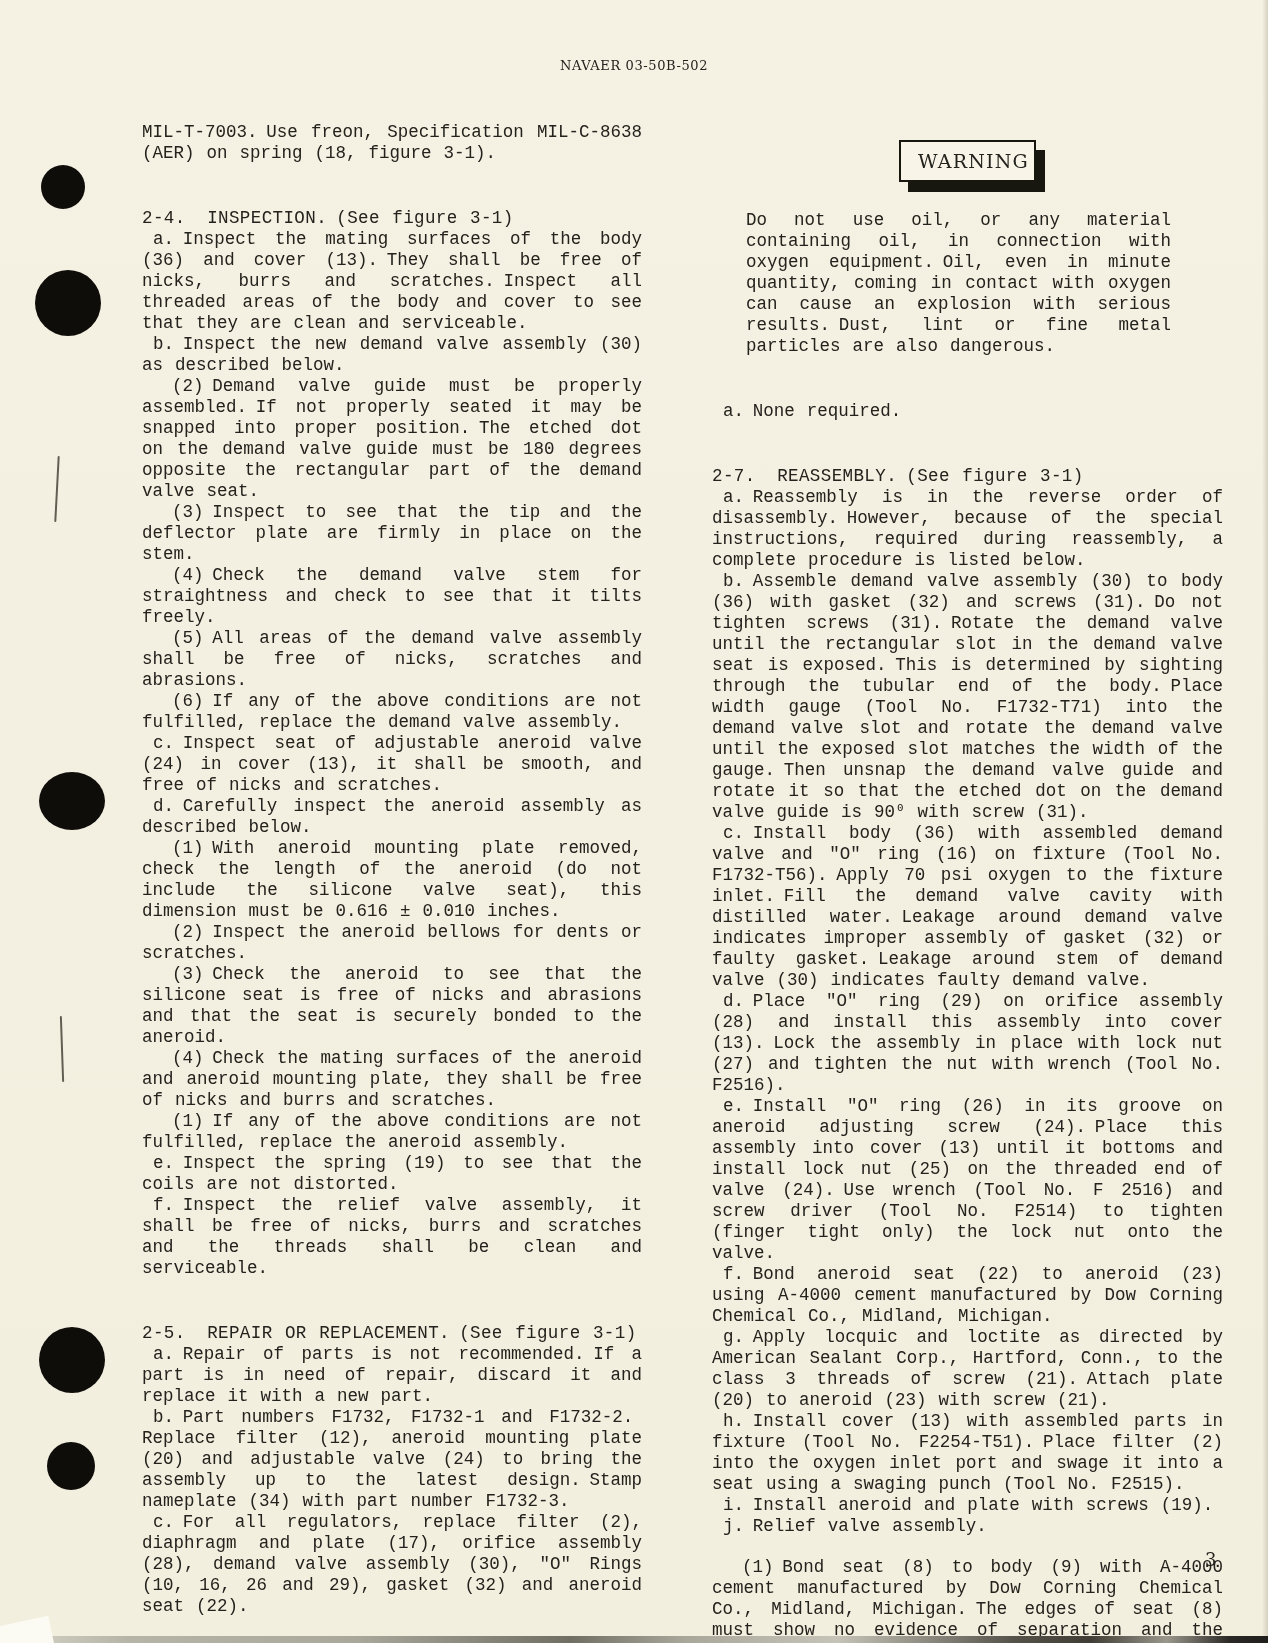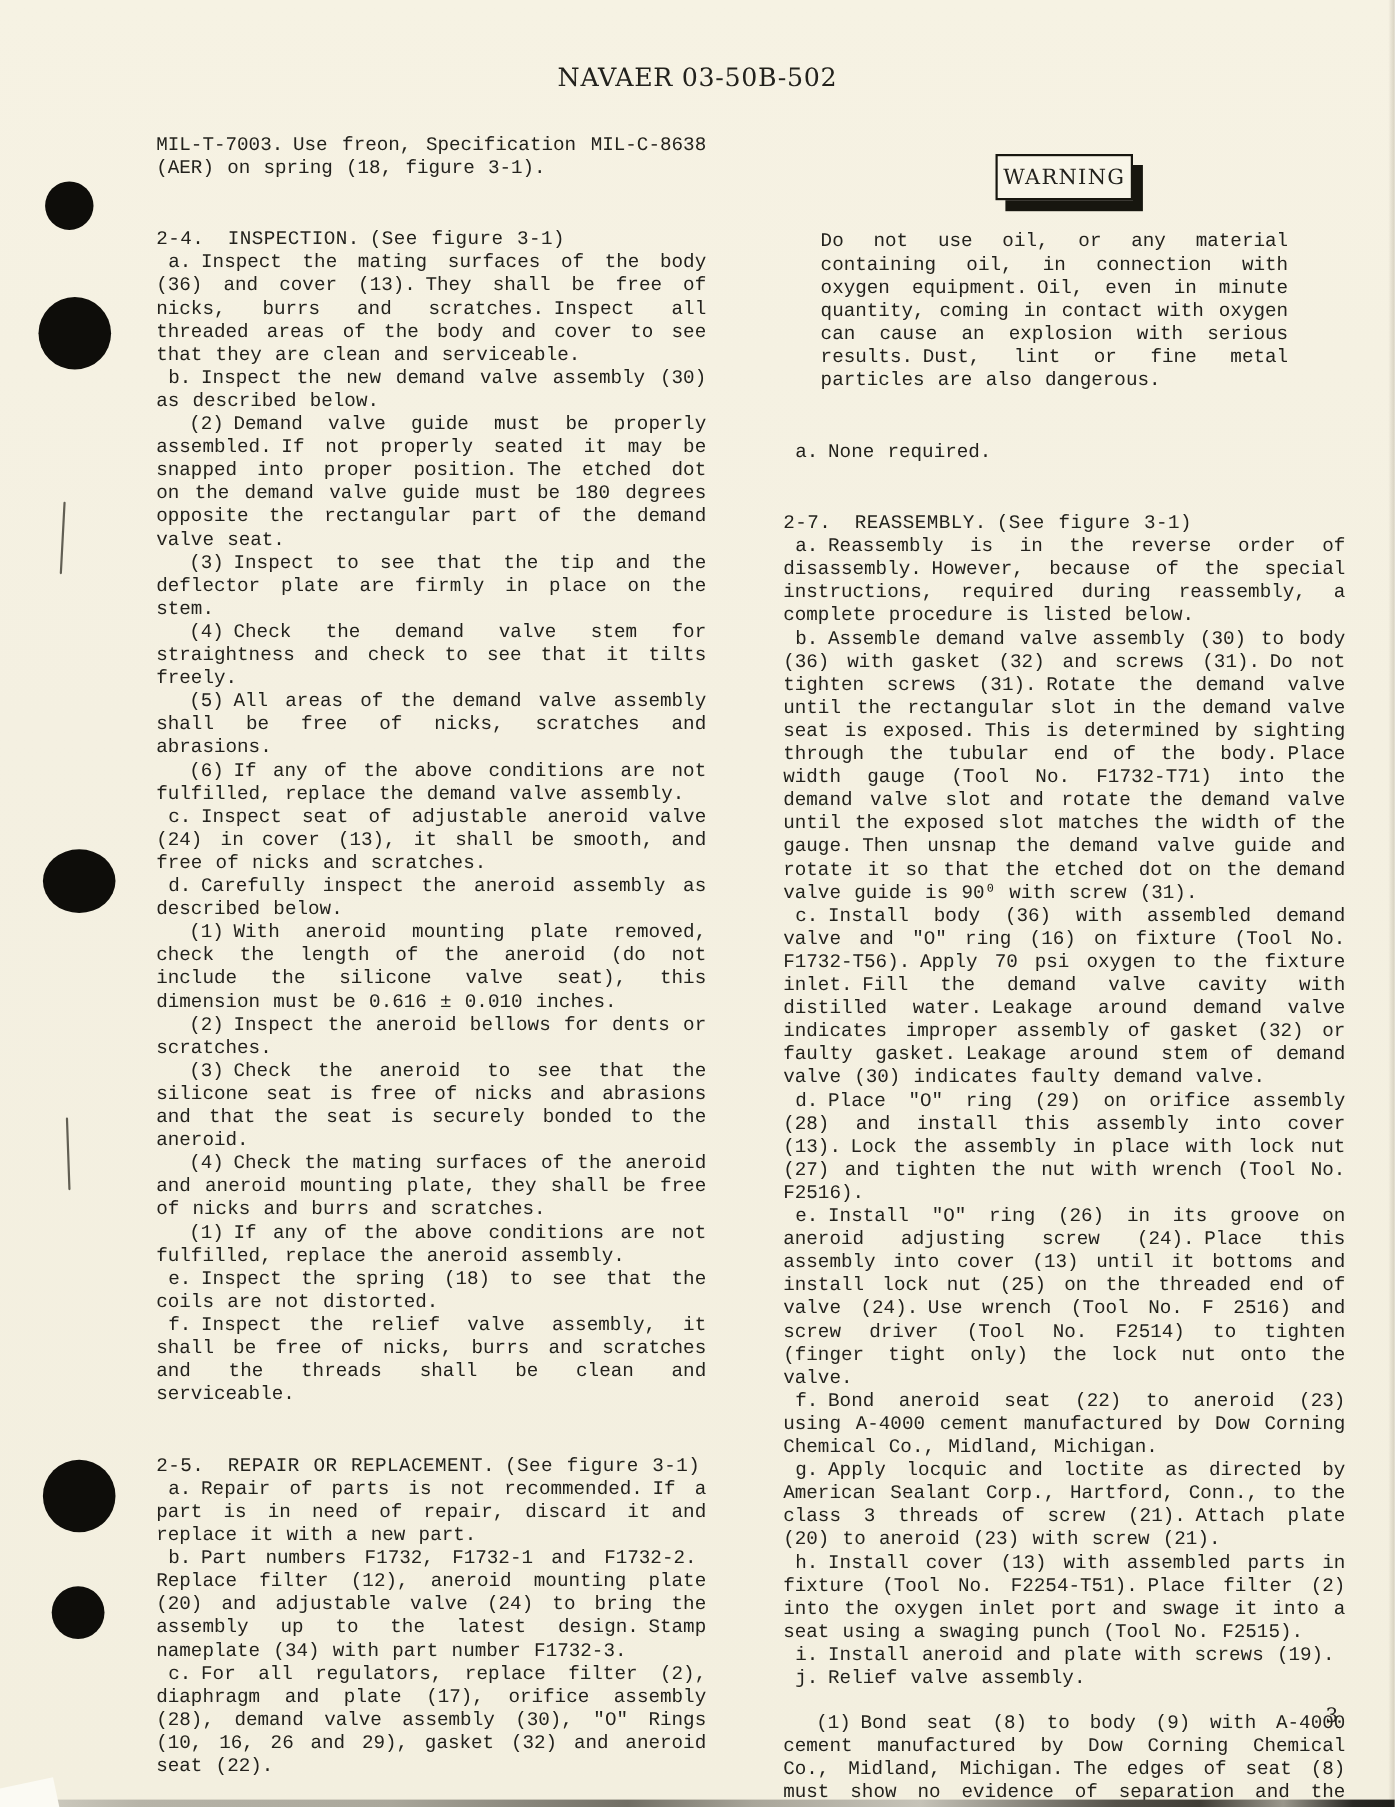--- a/index.html
+++ b/index.html
@@ -4,21 +4,21 @@
 <style>
   html,body{margin:0;padding:0;}
   body{
     width:1268px;height:1643px;position:relative;overflow:hidden;
     background:linear-gradient(180deg,#f6f2e3 0%,#f4f0e1 40%,#f3efdf 100%);
     font-family:"DejaVu Serif","Liberation Serif",serif;
     color:#23221d;
   }
   .page-header{
     position:absolute;top:58px;left:0;width:100%;
-    text-align:center;font-size:23px;letter-spacing:.6px;
+    text-align:center;font-size:13px;letter-spacing:.6px;
   }
   .col{
     position:absolute;text-align:justify;
     font-size:17.5px;line-height:21px;
     word-spacing:1.5px;
   }
   .col-left{left:142px;top:122px;width:500px;}
   .col-right{left:712px;top:140px;width:511px;}
   p{margin:0;font-family:Liberation Mono, monospace;}
   .heading{letter-spacing:.4px;}
@@ -27,21 +27,21 @@
   .mt-para{margin-top:20px;}
   .ind-a{text-indent:11px;}
   .ind-n{text-indent:30px;}
   .warning-box{
     width:121px;margin:0 auto;
     border:2.5px solid #17160f;
     background:#f8f5e8;
     box-shadow:9px 10px 0 #17160f;
     text-align:center;
     font-size:19px;letter-spacing:1.2px;
-    padding:9px 0 8px 0;
+    padding:9px 0 8px 12px;
     text-indent:0;
   }
   .warning-text{
     margin-top:28px;margin-left:34px;margin-right:52px;
     text-align:justify;
   }
   .dot{position:absolute;background:#0e0d0a;border-radius:50%;}
   .scratch{position:absolute;width:2px;background:#47443a;opacity:.85;border-radius:1px;}
   .page-number{position:absolute;left:1205px;top:1549px;font-size:18px;}
   .scan-strip{
@@ -83,21 +83,21 @@
   <p class="ind-n">(4) Check the demand valve stem for straightness and check to see that it tilts freely.</p>
   <p class="ind-n">(5) All areas of the demand valve assembly shall be free of nicks, scratches and abrasions.</p>
   <p class="ind-n">(6) If any of the above conditions are not fulfilled, replace the demand valve assembly.</p>
   <p class="ind-a">c. Inspect seat of adjustable aneroid valve (24) in cover (13), it shall be smooth, and free of nicks and scratches.</p>
   <p class="ind-a">d. Carefully inspect the aneroid assembly as described below.</p>
   <p class="ind-n">(1) With aneroid mounting plate removed, check the length of the aneroid (do not include the silicone valve seat), this dimension must be 0.616 ± 0.010 inches.</p>
   <p class="ind-n">(2) Inspect the aneroid bellows for dents or scratches.</p>
   <p class="ind-n">(3) Check the aneroid to see that the silicone seat is free of nicks and abrasions and that the seat is securely bonded to the aneroid.</p>
   <p class="ind-n">(4) Check the mating surfaces of the aneroid and aneroid mounting plate, they shall be free of nicks and burrs and scratches.</p>
   <p class="ind-n">(1) If any of the above conditions are not fulfilled, replace the aneroid assembly.</p>
-  <p class="ind-a">e. Inspect the spring (18) to see that the coils are not distorted.</p>
+  <p class="ind-a">e. Inspect the spring (19) to see that the coils are not distorted.</p>
   <p class="ind-a">f. Inspect the relief valve assembly, it shall be free of nicks, burrs and scratches and the threads shall be clean and serviceable.</p>
 
   <p class="heading mt-sec">2-5.  REPAIR OR REPLACEMENT. (See figure 3-1)</p>
   <p class="ind-a">a. Repair of parts is not recommended. If a part is in need of repair, discard it and replace it with a new part.</p>
   <p class="ind-a">b. Part numbers F1732, F1732-1 and F1732-2. Replace filter (12), aneroid mounting plate (20) and adjustable valve (24) to bring the assembly up to the latest design. Stamp nameplate (34) with part number F1732-3.</p>
   <p class="ind-a">c. For all regulators, replace filter (2), diaphragm and plate (17), orifice assembly (28), demand valve assembly (30), "O" Rings (10, 16, 26 and 29), gasket (32) and aneroid seat (22).</p>
 
   <p class="heading mt-sm">2-6.  LUBRICATION.</p>
 </div>
 

